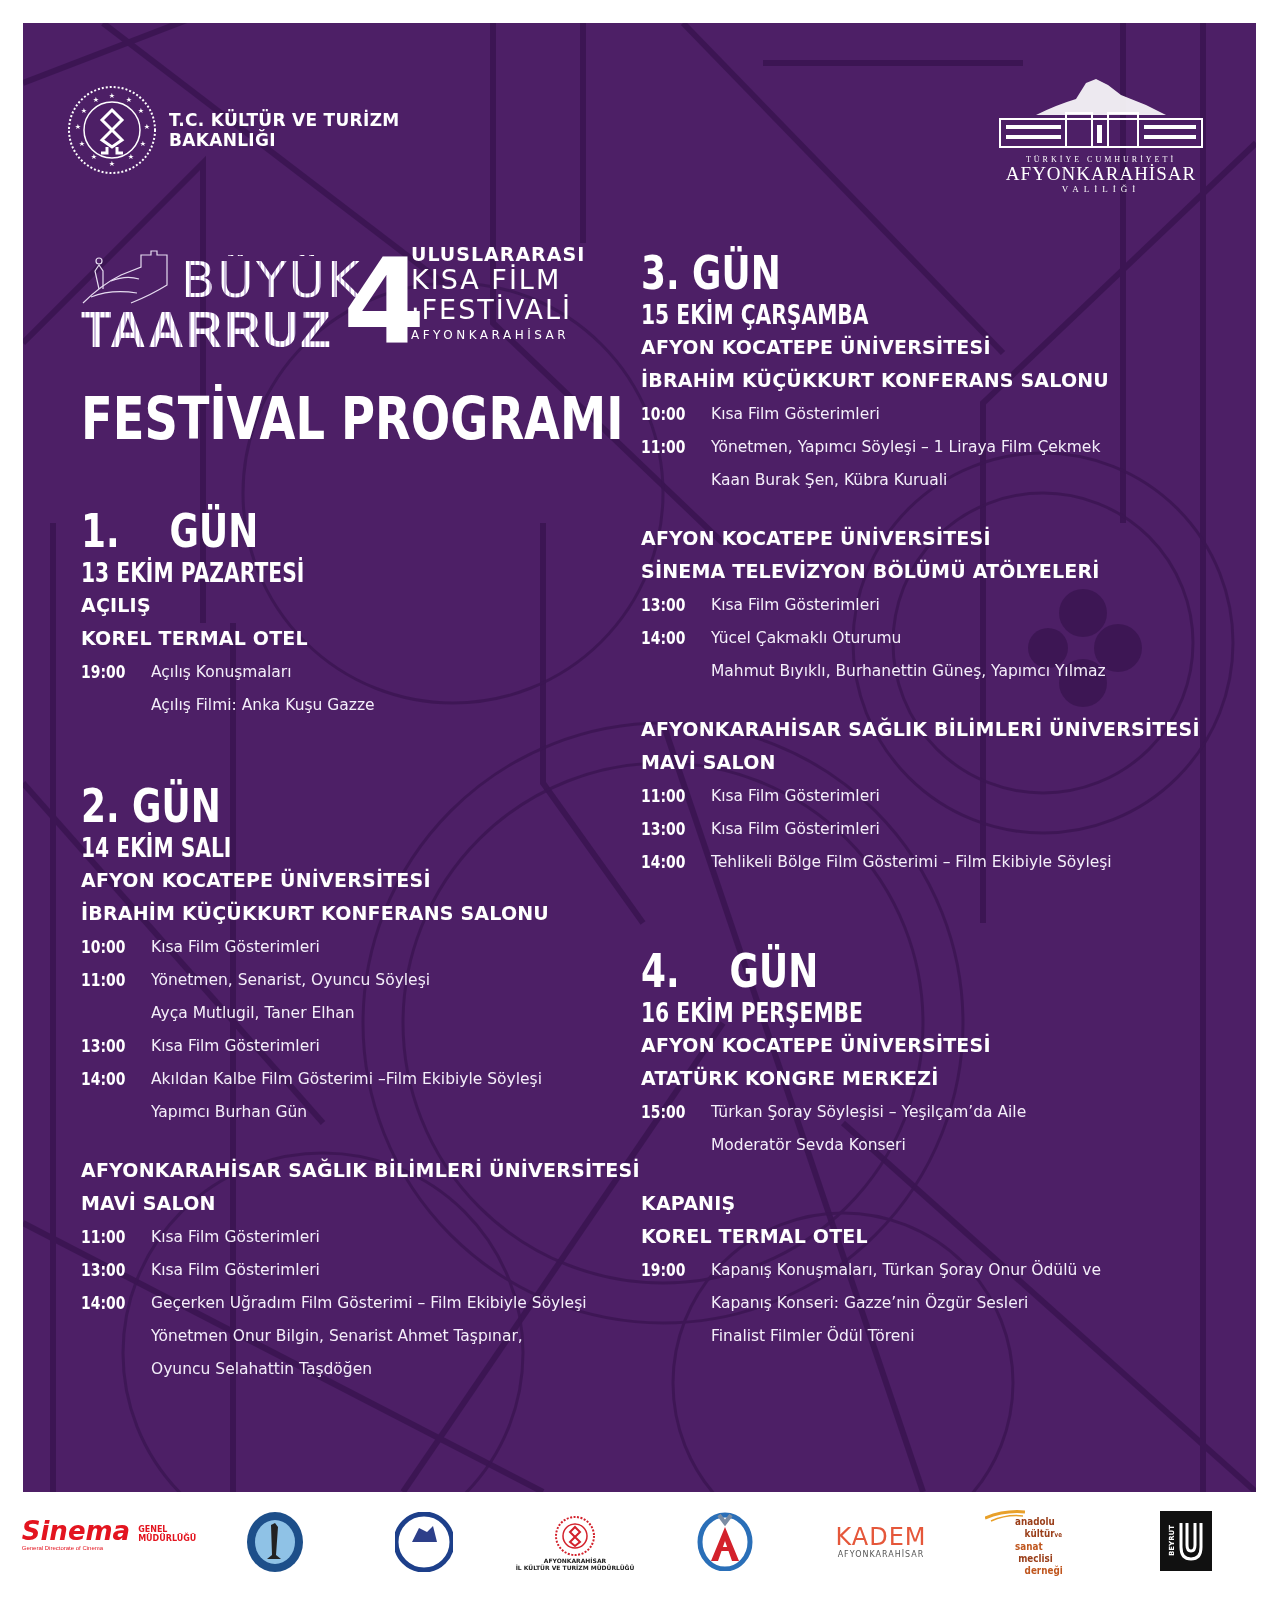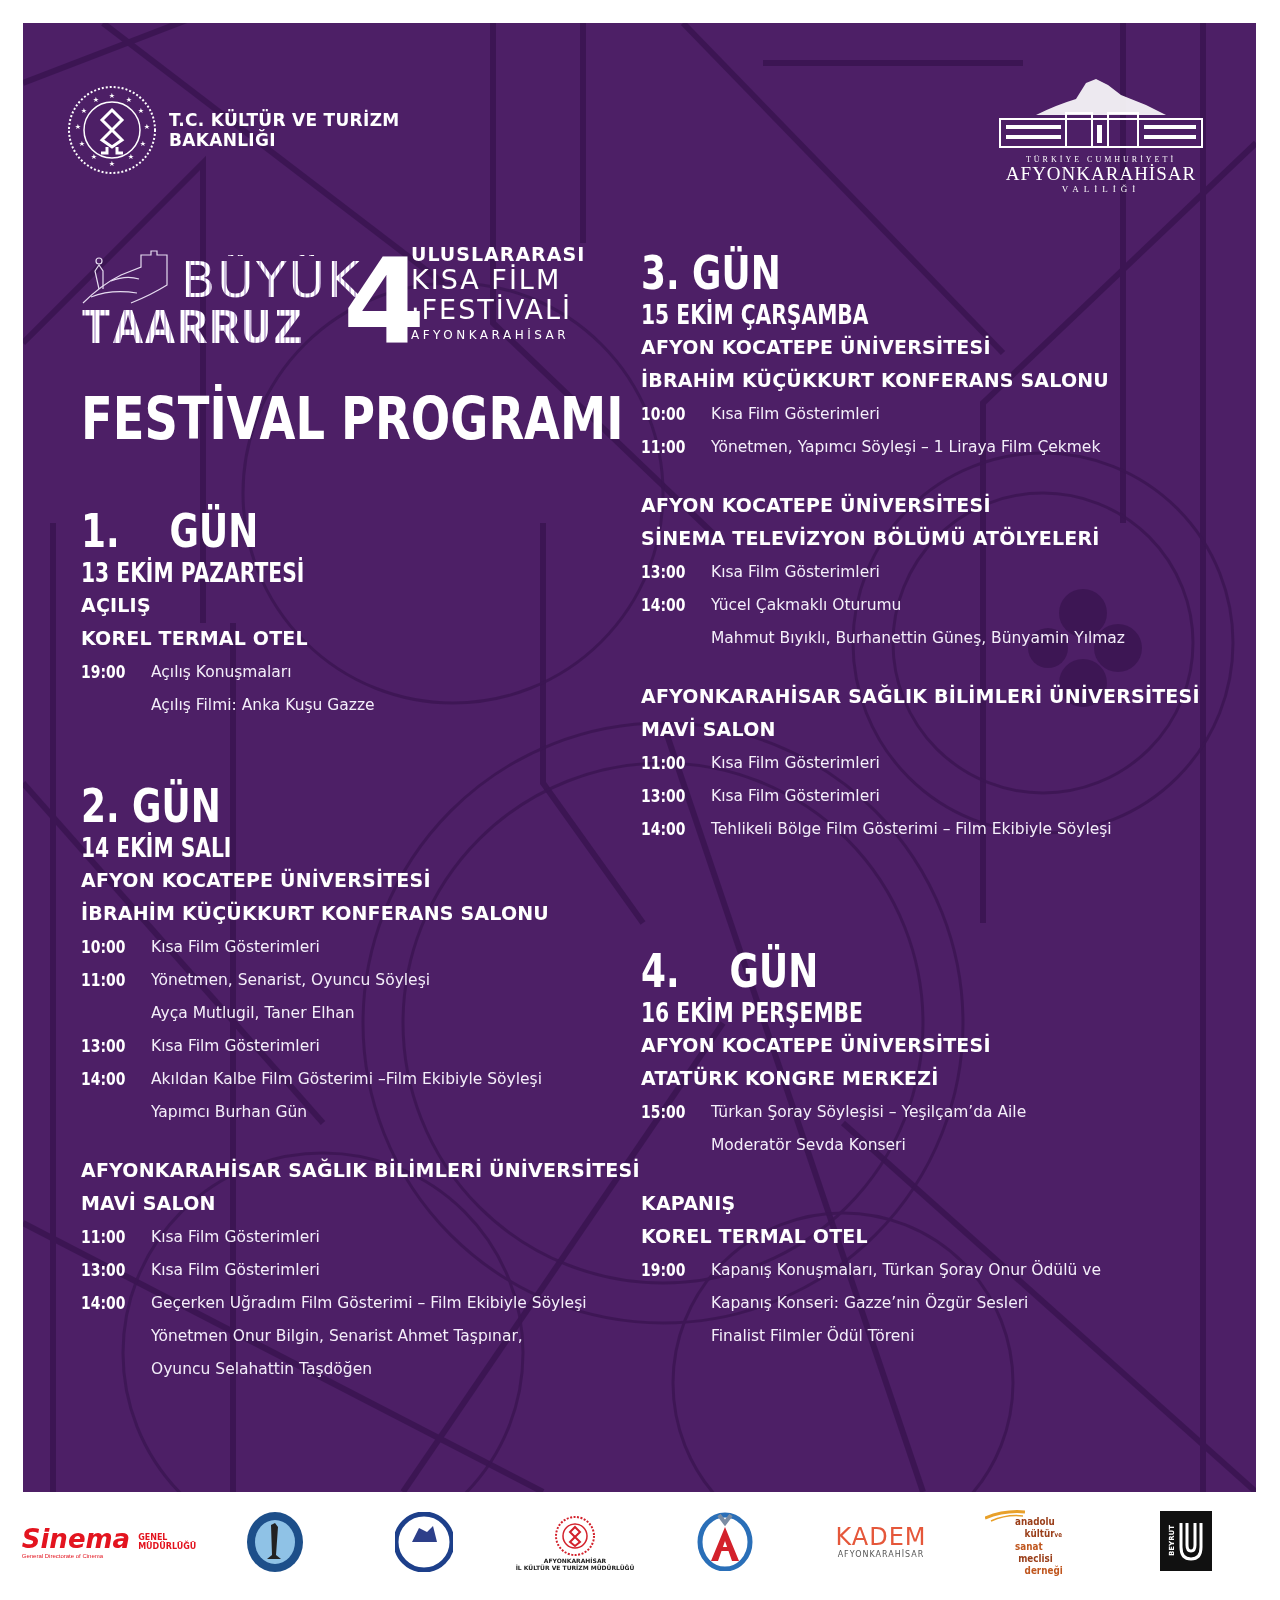--- a/index.html
+++ b/index.html
@@ -19,21 +19,21 @@
   .governor { position: absolute; right: 50px; top: 52px; width: 210px; text-align: center; }
   .governor svg { width: 210px; height: 78px; display: block; }
   .gov-small { font-family: "Liberation Serif", serif; font-size: 8px; letter-spacing: 3px; margin-top: 2px; }
   .gov-big { font-family: "Liberation Serif", serif; font-size: 19px; letter-spacing: 1px; line-height: 20px; }
   .gov-valilik { font-family: "Liberation Serif", serif; font-size: 9px; letter-spacing: 5px; }
 
   
   .fest-logo { position: absolute; left: 58px; top: 220px; width: 500px; height: 130px; }
   .buyuk { position: absolute; left: 100px; top: 12px; font-family: "DejaVu Sans", sans-serif; font-weight: normal; font-size: 50px; letter-spacing: 2px; line-height: 50px;
     background: repeating-linear-gradient(90deg, #ffffff 0 3px, #cbb8dc 3px 5px); -webkit-background-clip: text; background-clip: text; color: transparent; }
-  .taarruz { position: absolute; left: 0; top: 62px; font-family: Liberation Mono, monospace; font-weight: bold; font-size: 50px; letter-spacing: 2px; line-height: 50px;
+  .taarruz { position: absolute; left: 0; top: 62px; font-family: Liberation Sans, sans-serif; font-weight: bold; font-size: 50px; letter-spacing: 2px; line-height: 50px;
     background: repeating-linear-gradient(90deg, #ffffff 0 3px, #cbb8dc 3px 5px); -webkit-background-clip: text; background-clip: text; color: transparent; }
   .big-four { position: absolute; left: 262px; top: 0; font-family: "DejaVu Sans", sans-serif; font-weight: bold; font-size: 118px; line-height: 118px; color: #ffffff; }
   .fest-words { position: absolute; left: 330px; top: 0; }
   .fw1 { font-family: "DejaVu Sans", sans-serif; font-weight: bold; font-size: 19px; line-height: 22px; letter-spacing: 1px; }
   .fw2, .fw3 { font-family: "DejaVu Sans", sans-serif; font-size: 27px; line-height: 30px; letter-spacing: 2px; }
   .fw4 { font-family: "DejaVu Sans", sans-serif; font-size: 12px; letter-spacing: 3.5px; line-height: 16px; margin-top: 2px; }
   .castle { position: absolute; left: 0; top: 2px; width: 96px; height: 62px; }
 
   .prog-title { position: absolute; left: 58px; top: 362px; font-family: "DejaVu Sans", sans-serif; font-weight: bold; font-size: 58px; line-height: 68px;
     transform: scaleX(0.8); transform-origin: left top; letter-spacing: 0px; white-space: nowrap; }
@@ -246,34 +246,38 @@
     <div class="venue">AFYON KOCATEPE ÜNİVERSİTESİ</div>
     <div class="venue">İBRAHİM KÜÇÜKKURT KONFERANS SALONU</div>
     <div class="row">
         <span class="time">10:00</span>
         <span class="desc">Kısa Film Gösterimleri</span>
       </div>
     <div class="row">
         <span class="time">11:00</span>
         <span class="desc">Yönetmen, Yapımcı Söyleşi – 1 Liraya Film Çekmek</span>
       </div>
+    <div class="row">
+        <span class="time"></span>
+        <span class="desc">Kaan Burak Şen, Kübra Kuruali</span>
+      </div>
     <div class="gap"></div>
     <div class="venue">AFYON KOCATEPE ÜNİVERSİTESİ</div>
     <div class="venue">SİNEMA TELEVİZYON BÖLÜMÜ ATÖLYELERİ</div>
     <div class="row">
         <span class="time">13:00</span>
         <span class="desc">Kısa Film Gösterimleri</span>
       </div>
     <div class="row">
         <span class="time">14:00</span>
         <span class="desc">Yücel Çakmaklı Oturumu</span>
       </div>
     <div class="row">
         <span class="time"></span>
-        <span class="desc">Mahmut Bıyıklı, Burhanettin Güneş, Bünyamin Yılmaz</span>
+        <span class="desc">Mahmut Bıyıklı, Burhanettin Güneş, Yapımcı Yılmaz</span>
       </div>
     <div class="gap"></div>
     <div class="venue">AFYONKARAHİSAR SAĞLIK BİLİMLERİ ÜNİVERSİTESİ</div>
     <div class="venue">MAVİ SALON</div>
     <div class="row">
         <span class="time">11:00</span>
         <span class="desc">Kısa Film Gösterimleri</span>
       </div>
     <div class="row">
         <span class="time">13:00</span>
@@ -310,21 +314,21 @@
         <span class="desc">Kapanış Konseri: Gazze’nin Özgür Sesleri</span>
       </div>
     <div class="row">
         <span class="time"></span>
         <span class="desc">Finalist Filmler Ödül Töreni</span>
       </div>
   </div>
 </div>
 
 <div class="footer">
-  <div class="sponsor" style="left:24px; top:20px; width:170px; height:60px; flex-direction:row; gap:8px;">
+  <div class="sponsor" style="left:24px; top:12px; width:170px; height:60px; flex-direction:row; gap:8px;">
     <div style="display:flex; flex-direction:column;">
       <span style="font-family:'DejaVu Sans',sans-serif; font-weight:bold; font-style:italic; font-size:26px; color:#e3141f; line-height:28px;">Sinema</span>
       <span style="font-size:6px; color:#e3141f;">General Directorate of Cinema</span>
     </div>
     <div style="display:flex; flex-direction:column; font-family:'DejaVu Sans',sans-serif; font-size:8px; font-weight:bold; color:#e3141f; line-height:9px;">
       <span>GENEL</span>
       <span>MÜDÜRLÜĞÜ</span>
     </div>
   </div>
 

